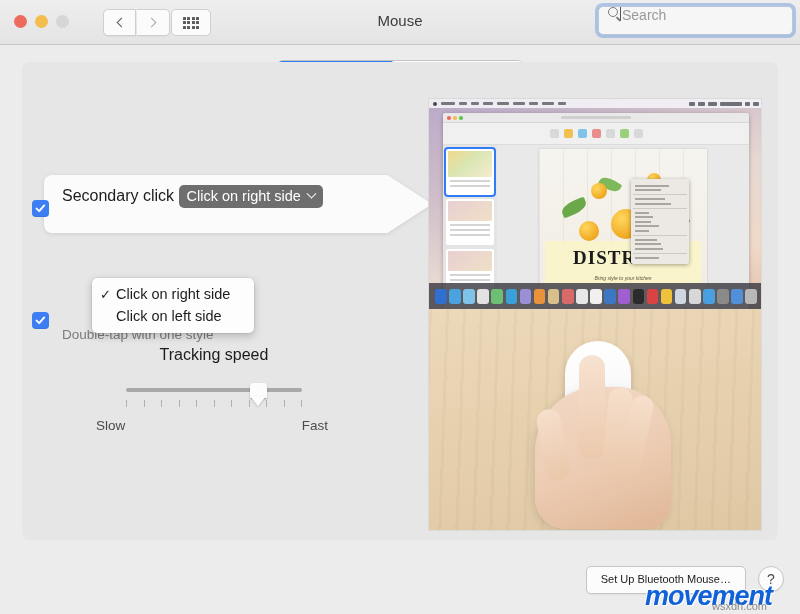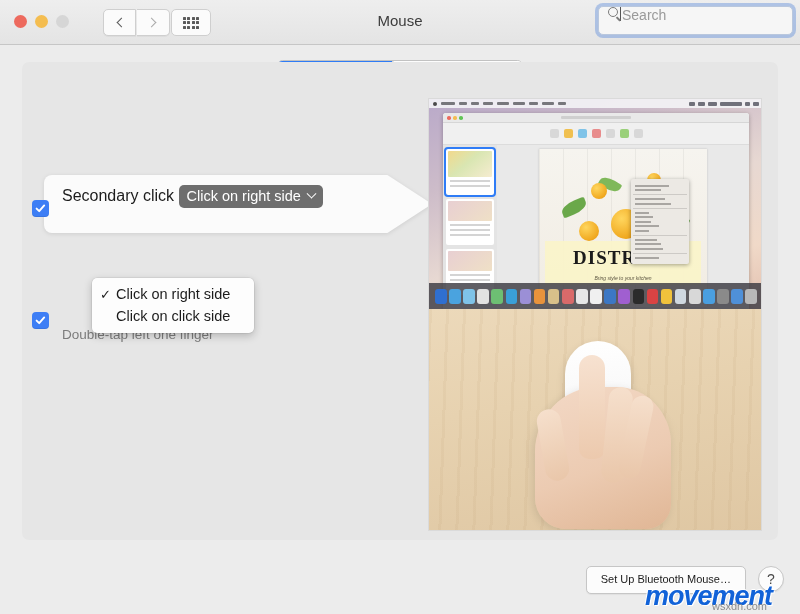--- a/index.html
+++ b/index.html
@@ -381,35 +381,59 @@
       </div>
 
       <div class="opt-row" id="row-smart">
         <span class="cbox">
           <svg width="11" height="11" viewBox="0 0 11 11">
               <path d="M1.6 5.6 L4.2 8.2 L9.2 2.4" stroke="#fff" stroke-width="1.9" fill="none" stroke-linecap="round" stroke-linejoin="round"></path>
             </svg>
         </span>
         <span class="opt-text">
           <span class="opt-title">Smart zoom</span>
-          <span class="opt-sub" style="display:block">Double-tap left one finger</span>
+          <span class="opt-sub" style="display:block">Double-tap with one style</span>
         </span>
       </div>
 
       <div class="menu">
         <div class="menu-item">
           <span class="menu-check">✓</span>
           <span>Click on right side</span>
         </div>
         <div class="menu-item">
           <span class="menu-check"></span>
-          <span>Click on click side</span>
-        </div>
-      </div>
-
+          <span>Click on left side</span>
+        </div>
+      </div>
+
+      <div class="tracking">
+        <div class="tr-title">Tracking speed</div>
+        <div class="slider">
+          <div class="track"></div>
+          <div class="ticks">
+            <i></i>
+              <i></i>
+              <i></i>
+              <i></i>
+              <i></i>
+              <i></i>
+              <i></i>
+              <i></i>
+              <i></i>
+              <i></i>
+              <i></i>
+          </div>
+          <div class="thumb"></div>
+        </div>
+        <div class="endlabels">
+          <span class="slow">Slow</span>
+          <span class="fast">Fast</span>
+        </div>
+      </div>
     </div>
 
     <div class="video">
 
       <div class="screencap">
         <div class="desk-bg"></div>
 
         <div class="menubar">
           <i class="mb-apple"></i>
             <i style="width:14px"></i>

